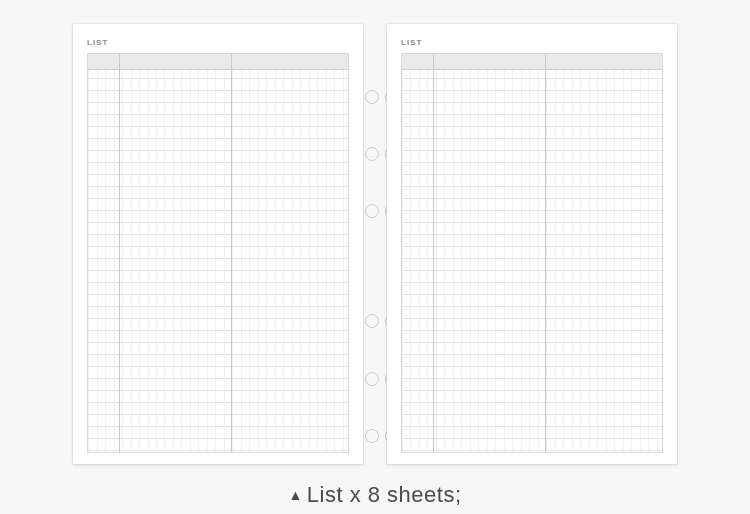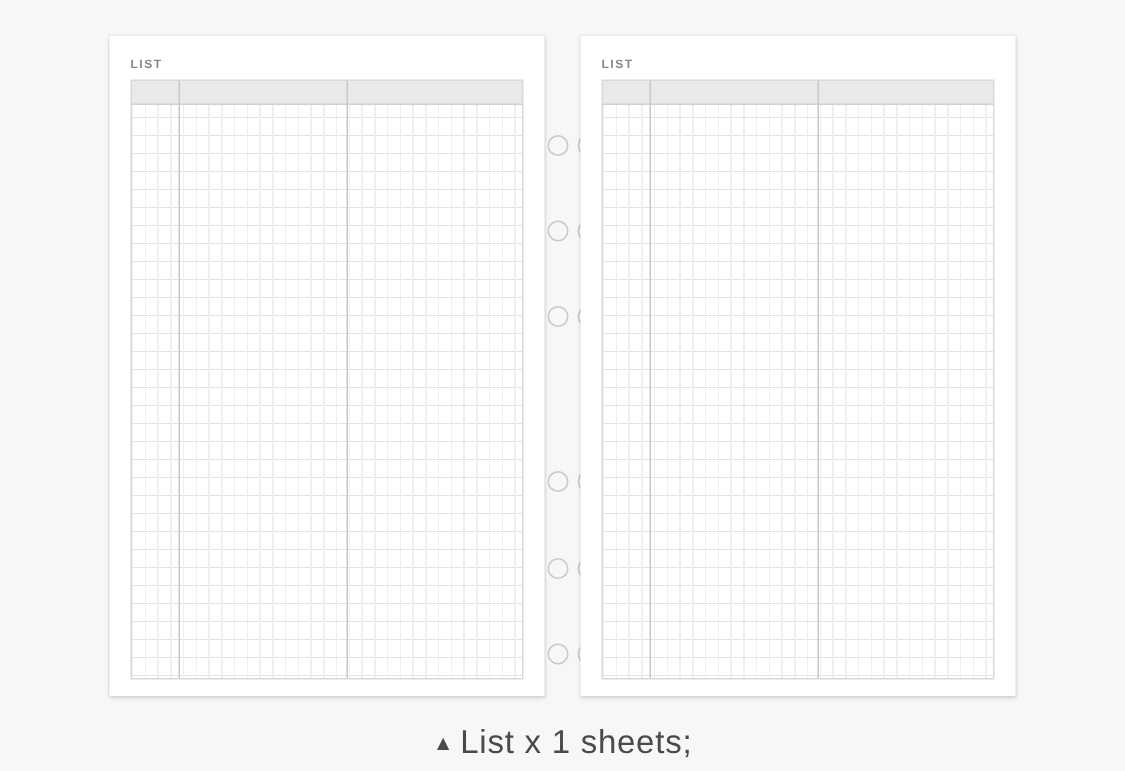--- a/index.html
+++ b/index.html
@@ -133,14 +133,14 @@
         <div class="hole" style="top: 41%;"></div>
         <div class="hole" style="top: 66%;"></div>
         <div class="hole" style="top: 79%;"></div>
         <div class="hole" style="top: 92%;"></div>
       </div>
   </div>
 
 </div>
 
 <div class="caption">
-  <span class="tri">▲</span><span>List  x 1 sheets;</span>
+  <span class="tri">▲</span><span>List  x 8 sheets;</span>
 </div>
 
 </body></html>

